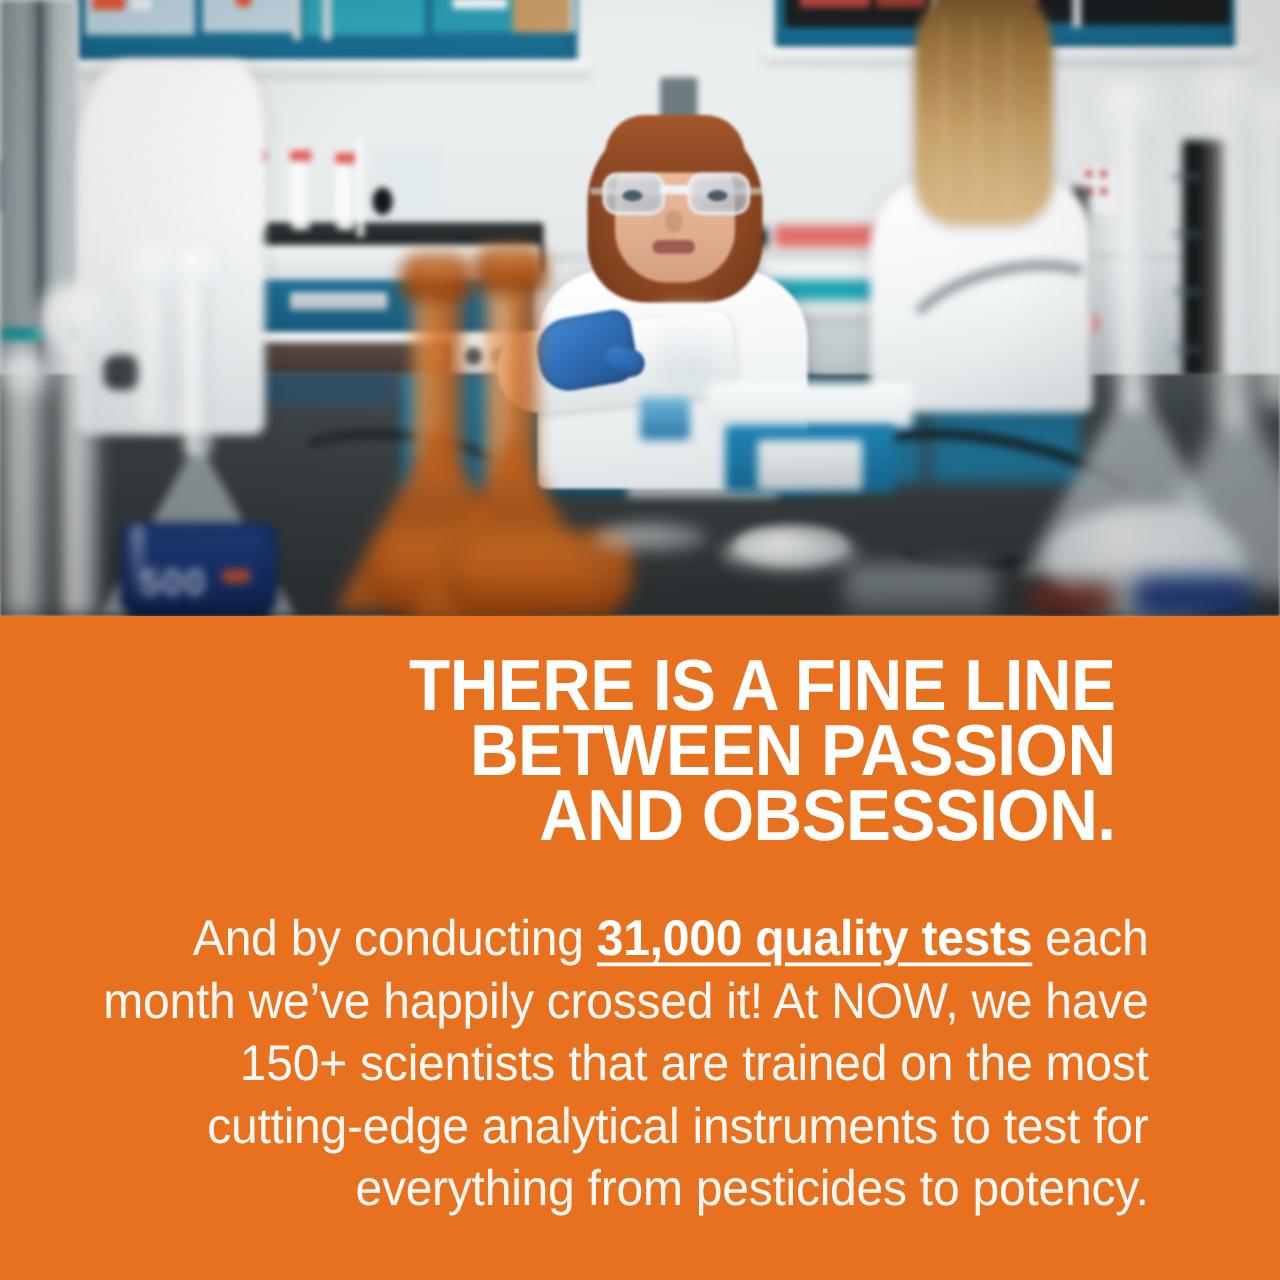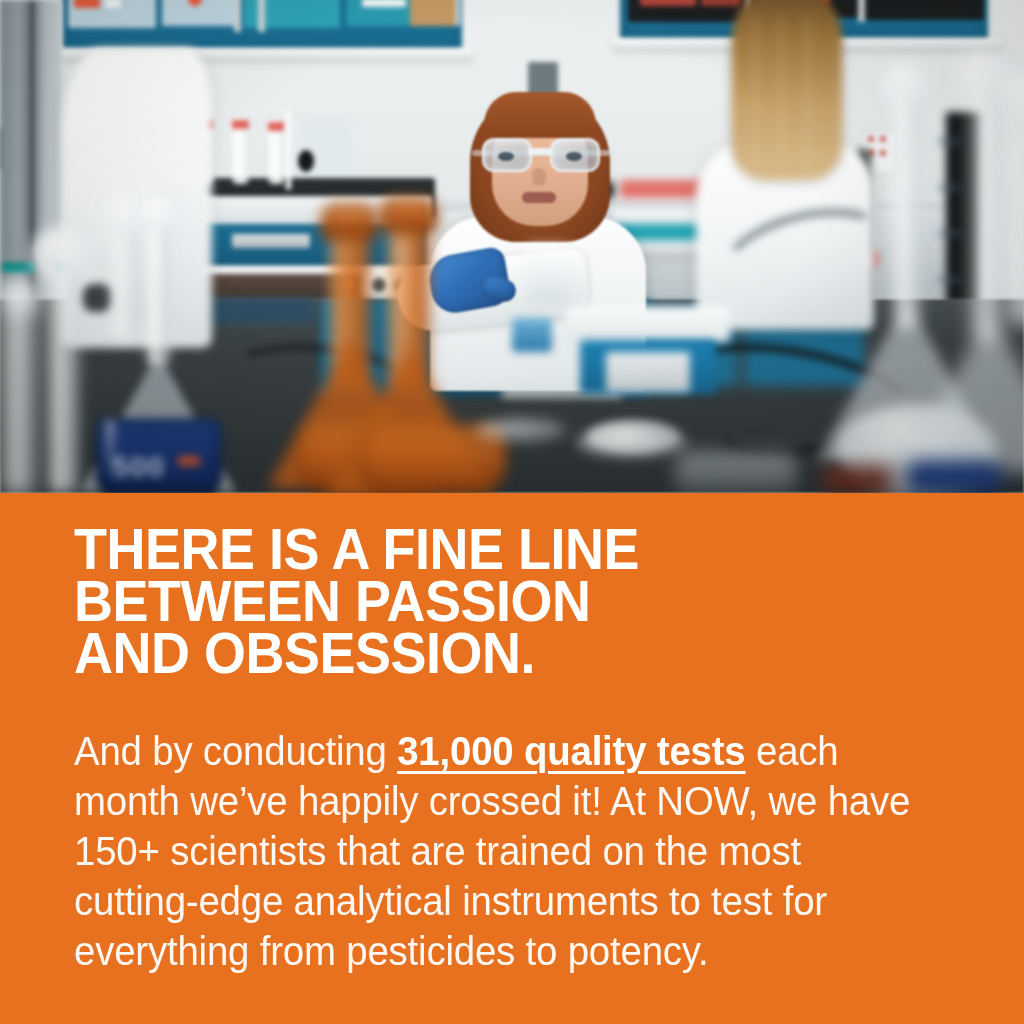--- a/index.html
+++ b/index.html
@@ -10,20 +10,21 @@
   }
   body {
     font-family: "Liberation Sans", sans-serif;
   }
   .canvas {
     position: relative;
     width: 1024px;
     height: 1024px;
     overflow: hidden;
     background: #E8711F;
+    text-align: right;
   }
 
   
   .photo {
     position: absolute;
     left: 0; top: 0;
     width: 1024px;
     height: 493px;
     overflow: hidden;
     background: #dfe3e4;

